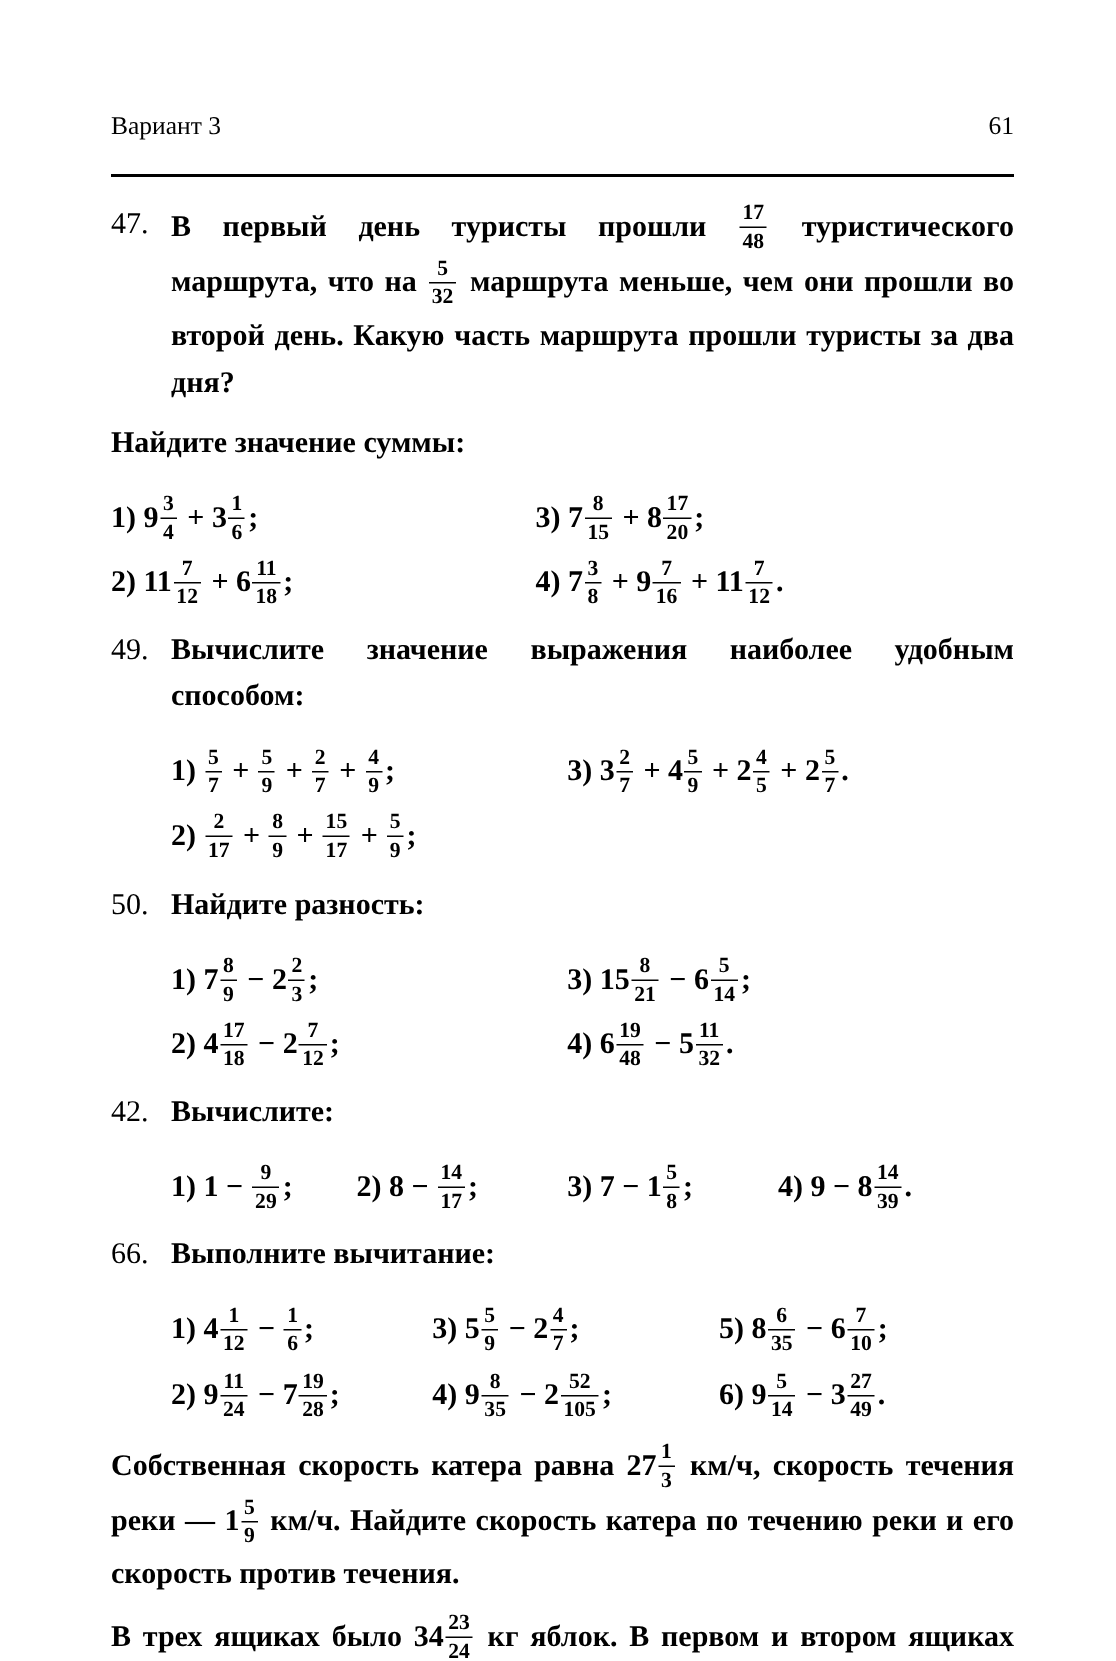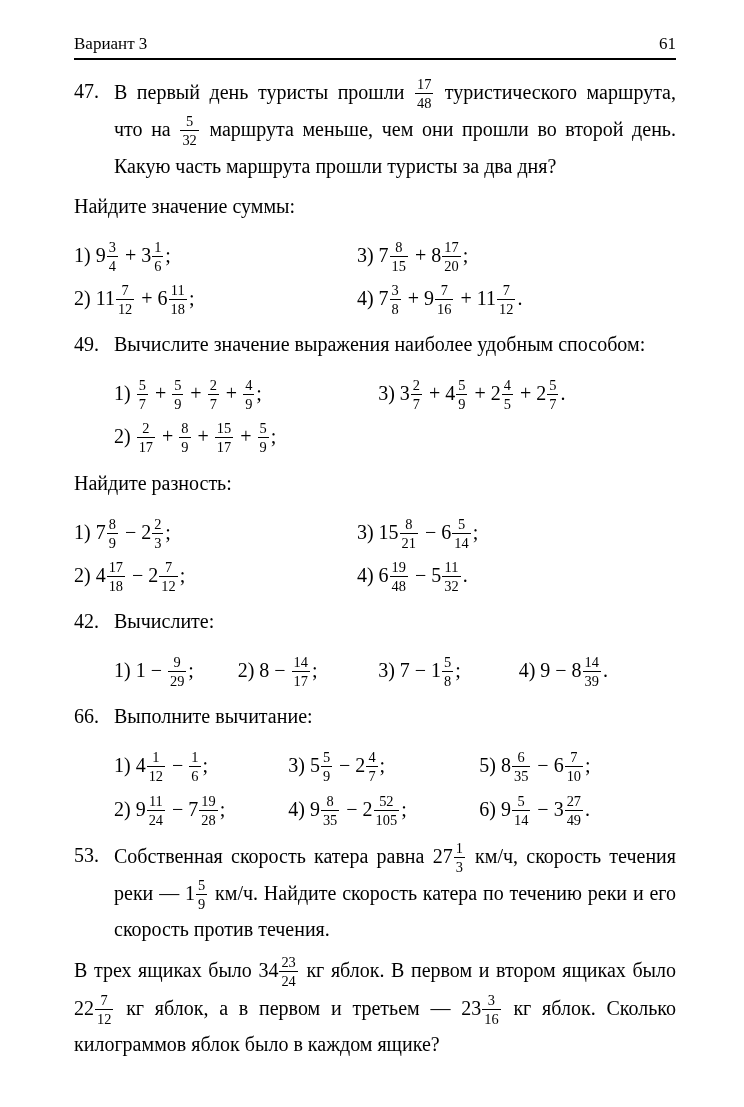--- a/index.html
+++ b/index.html
@@ -9,29 +9,30 @@
     color:#000;
     font-family:"Liberation Serif", serif;
     font-size:20px;
     overflow:hidden;
   }
   .page { padding:34px 68px 0 74px; }
 
   .header {
     display:flex; justify-content:space-between; 
     border-bottom:2px solid #000;
-    padding-bottom:4px;
+    padding-bottom:22px;
     font-size:17px;
+    margin-top:40px;
   }
 
   .content { padding-top:16px; }
 
   .problem { display:flex; margin-bottom:9px; }
   .pnum { width:40px; flex-shrink:0; font-weight:normal; line-height:1.5; }
-  .pbody { flex:1; min-width:0; }
+  .pbody { flex:1; min-width:0;font-weight:bold; }
   .ptext { text-align:justify; line-height:1.55; }
 
   .items { display:grid; margin:17px 0 1px; row-gap:6px; align-items:center; }
   .cols-2 { grid-template-columns:47% 53%; }
   .cols-3 { grid-template-columns:31% 34% 35%; }
   .cols-4 { grid-template-columns:22% 25% 25% 28%; }
   .item { white-space:nowrap; line-height:1.25; }
 
   .frac {
     display:inline-block;
@@ -81,20 +82,21 @@
         <p class="ptext">Вычислите значение выражения наиболее удобным способом:</p>
         <div class="items cols-2">
           <span class="item">1) <span class="frac"><span class="fnum">5</span><span class="fden">7</span></span> + <span class="frac"><span class="fnum">5</span><span class="fden">9</span></span> + <span class="frac"><span class="fnum">2</span><span class="fden">7</span></span> + <span class="frac"><span class="fnum">4</span><span class="fden">9</span></span>;</span>
           <span class="item">3) 3<span class="frac"><span class="fnum">2</span><span class="fden">7</span></span> + 4<span class="frac"><span class="fnum">5</span><span class="fden">9</span></span> + 2<span class="frac"><span class="fnum">4</span><span class="fden">5</span></span> + 2<span class="frac"><span class="fnum">5</span><span class="fden">7</span></span>.</span>
           <span class="item">2) <span class="frac"><span class="fnum">2</span><span class="fden">17</span></span> + <span class="frac"><span class="fnum">8</span><span class="fden">9</span></span> + <span class="frac"><span class="fnum">15</span><span class="fden">17</span></span> + <span class="frac"><span class="fnum">5</span><span class="fden">9</span></span>;</span>
         </div>
       </div>
     </div>
 
     <div class="problem">
+      <div class="pnum">50.</div>
       <div class="pbody">
         <p class="ptext">Найдите разность:</p>
         <div class="items cols-2">
           <span class="item">1) 7<span class="frac"><span class="fnum">8</span><span class="fden">9</span></span> − 2<span class="frac"><span class="fnum">2</span><span class="fden">3</span></span>;</span>
           <span class="item">3) 15<span class="frac"><span class="fnum">8</span><span class="fden">21</span></span> − 6<span class="frac"><span class="fnum">5</span><span class="fden">14</span></span>;</span>
           <span class="item">2) 4<span class="frac"><span class="fnum">17</span><span class="fden">18</span></span> − 2<span class="frac"><span class="fnum">7</span><span class="fden">12</span></span>;</span>
           <span class="item">4) 6<span class="frac"><span class="fnum">19</span><span class="fden">48</span></span> − 5<span class="frac"><span class="fnum">11</span><span class="fden">32</span></span>.</span>
         </div>
       </div>
     </div>
@@ -121,21 +123,20 @@
           <span class="item">3) 5<span class="frac"><span class="fnum">5</span><span class="fden">9</span></span> − 2<span class="frac"><span class="fnum">4</span><span class="fden">7</span></span>;</span>
           <span class="item">5) 8<span class="frac"><span class="fnum">6</span><span class="fden">35</span></span> − 6<span class="frac"><span class="fnum">7</span><span class="fden">10</span></span>;</span>
           <span class="item">2) 9<span class="frac"><span class="fnum">11</span><span class="fden">24</span></span> − 7<span class="frac"><span class="fnum">19</span><span class="fden">28</span></span>;</span>
           <span class="item">4) 9<span class="frac"><span class="fnum">8</span><span class="fden">35</span></span> − 2<span class="frac"><span class="fnum">52</span><span class="fden">105</span></span>;</span>
           <span class="item">6) 9<span class="frac"><span class="fnum">5</span><span class="fden">14</span></span> − 3<span class="frac"><span class="fnum">27</span><span class="fden">49</span></span>.</span>
         </div>
       </div>
     </div>
 
     <div class="problem">
-      <div class="pnum">53.</div>
       <div class="pbody">
         <p class="ptext">Собственная скорость катера равна 27<span class="frac"><span class="fnum">1</span><span class="fden">3</span></span> км/ч, скорость течения реки — 1<span class="frac"><span class="fnum">5</span><span class="fden">9</span></span> км/ч. Найдите скорость катера по течению реки и его скорость против течения.</p>
       </div>
     </div>
 
     <div class="problem">
       <div class="pbody">
         <p class="ptext">В трех ящиках было 34<span class="frac"><span class="fnum">23</span><span class="fden">24</span></span> кг яблок. В первом и втором ящиках было 22<span class="frac"><span class="fnum">7</span><span class="fden">12</span></span> кг яблок, а в первом и третьем — 23<span class="frac"><span class="fnum">3</span><span class="fden">16</span></span> кг яблок. Сколько килограммов яблок было в каждом ящике?</p>
       </div>
     </div>

